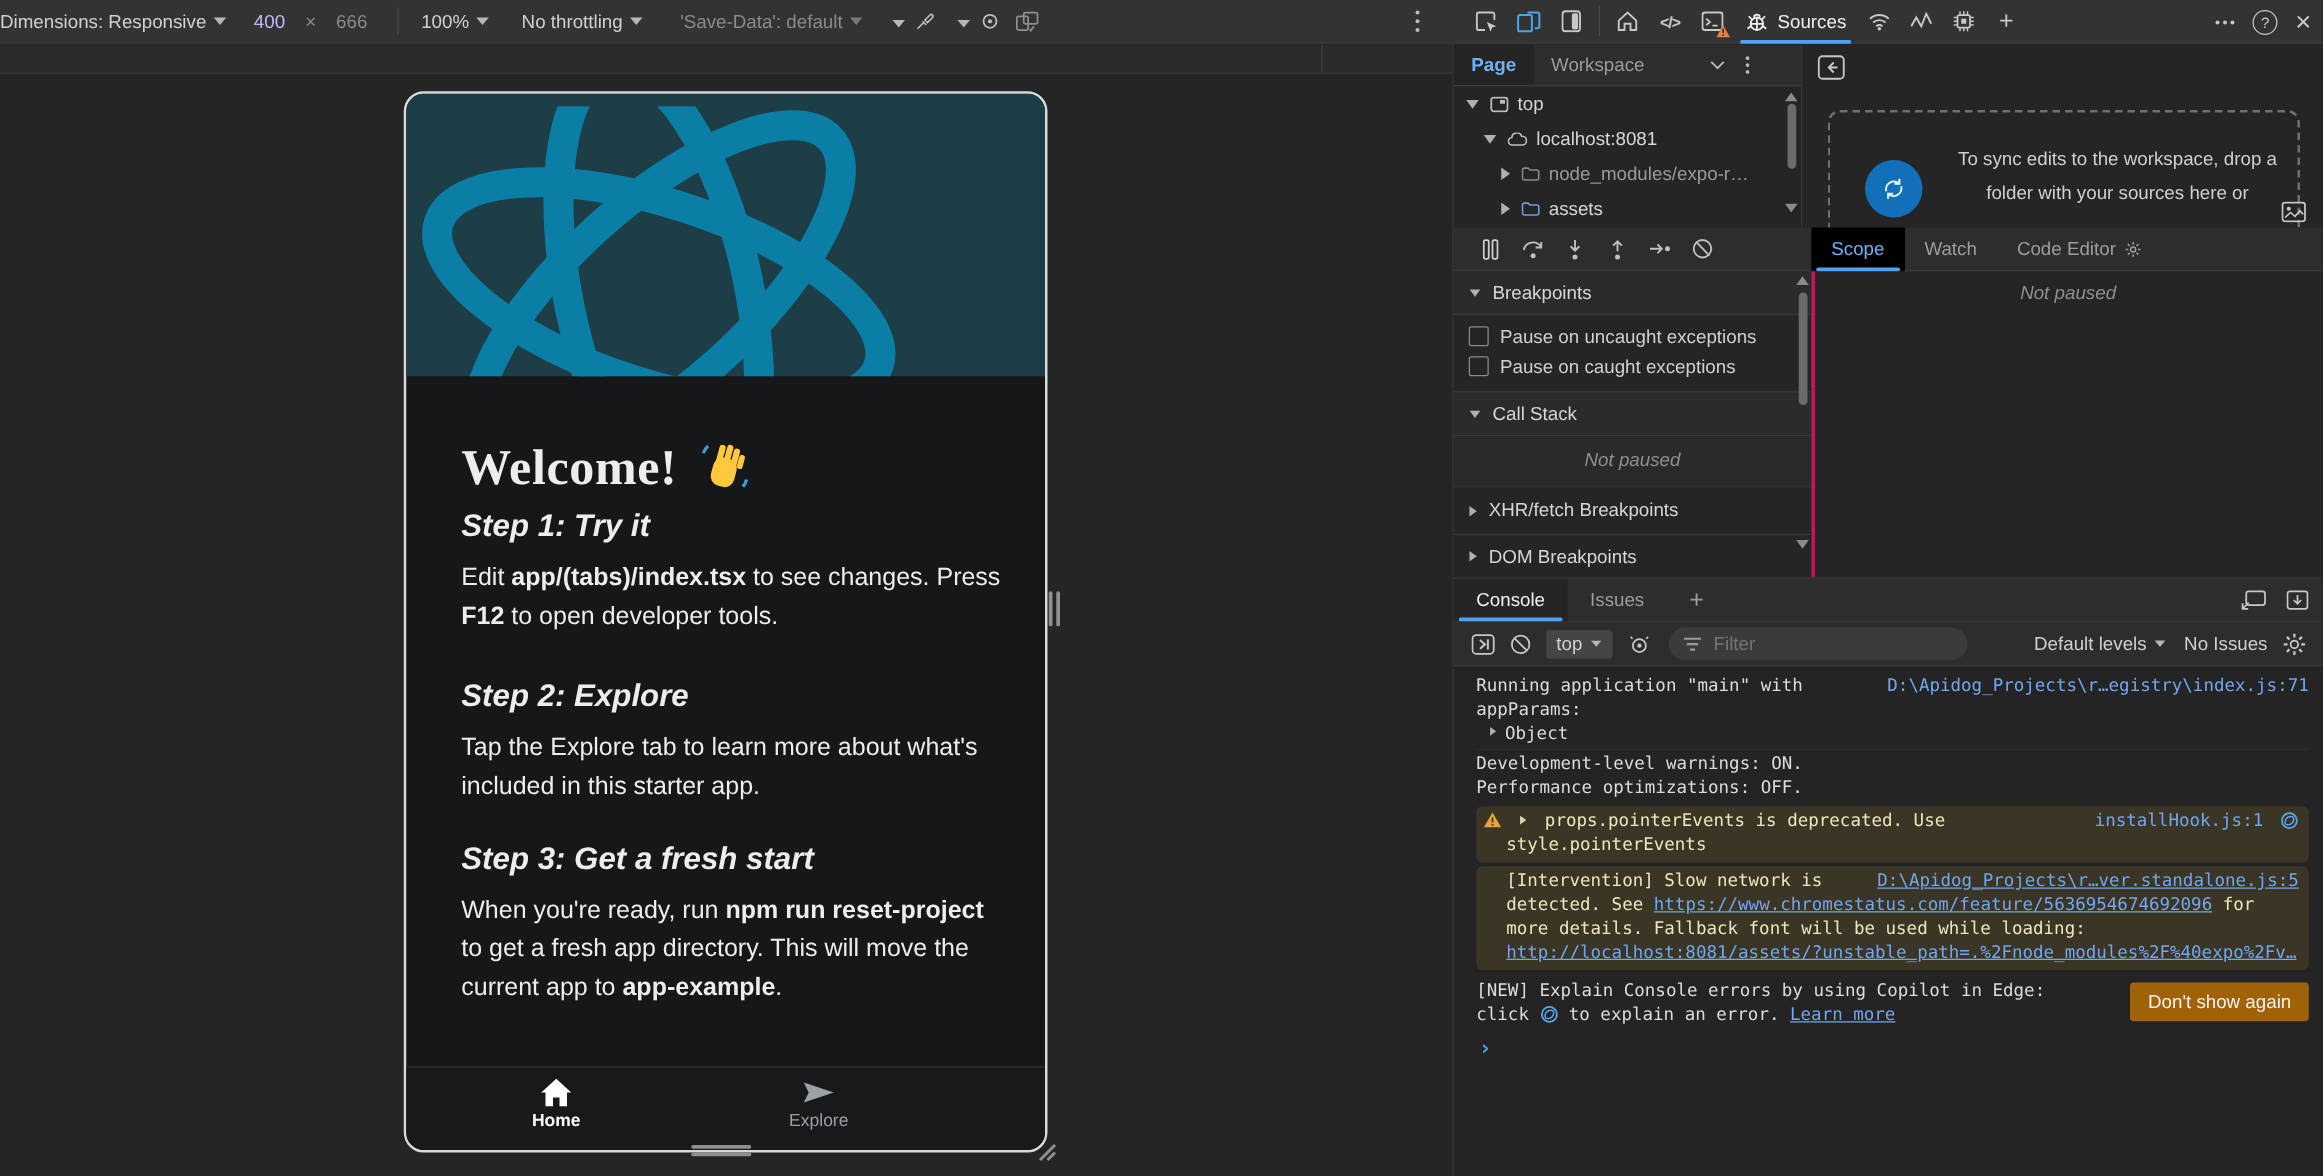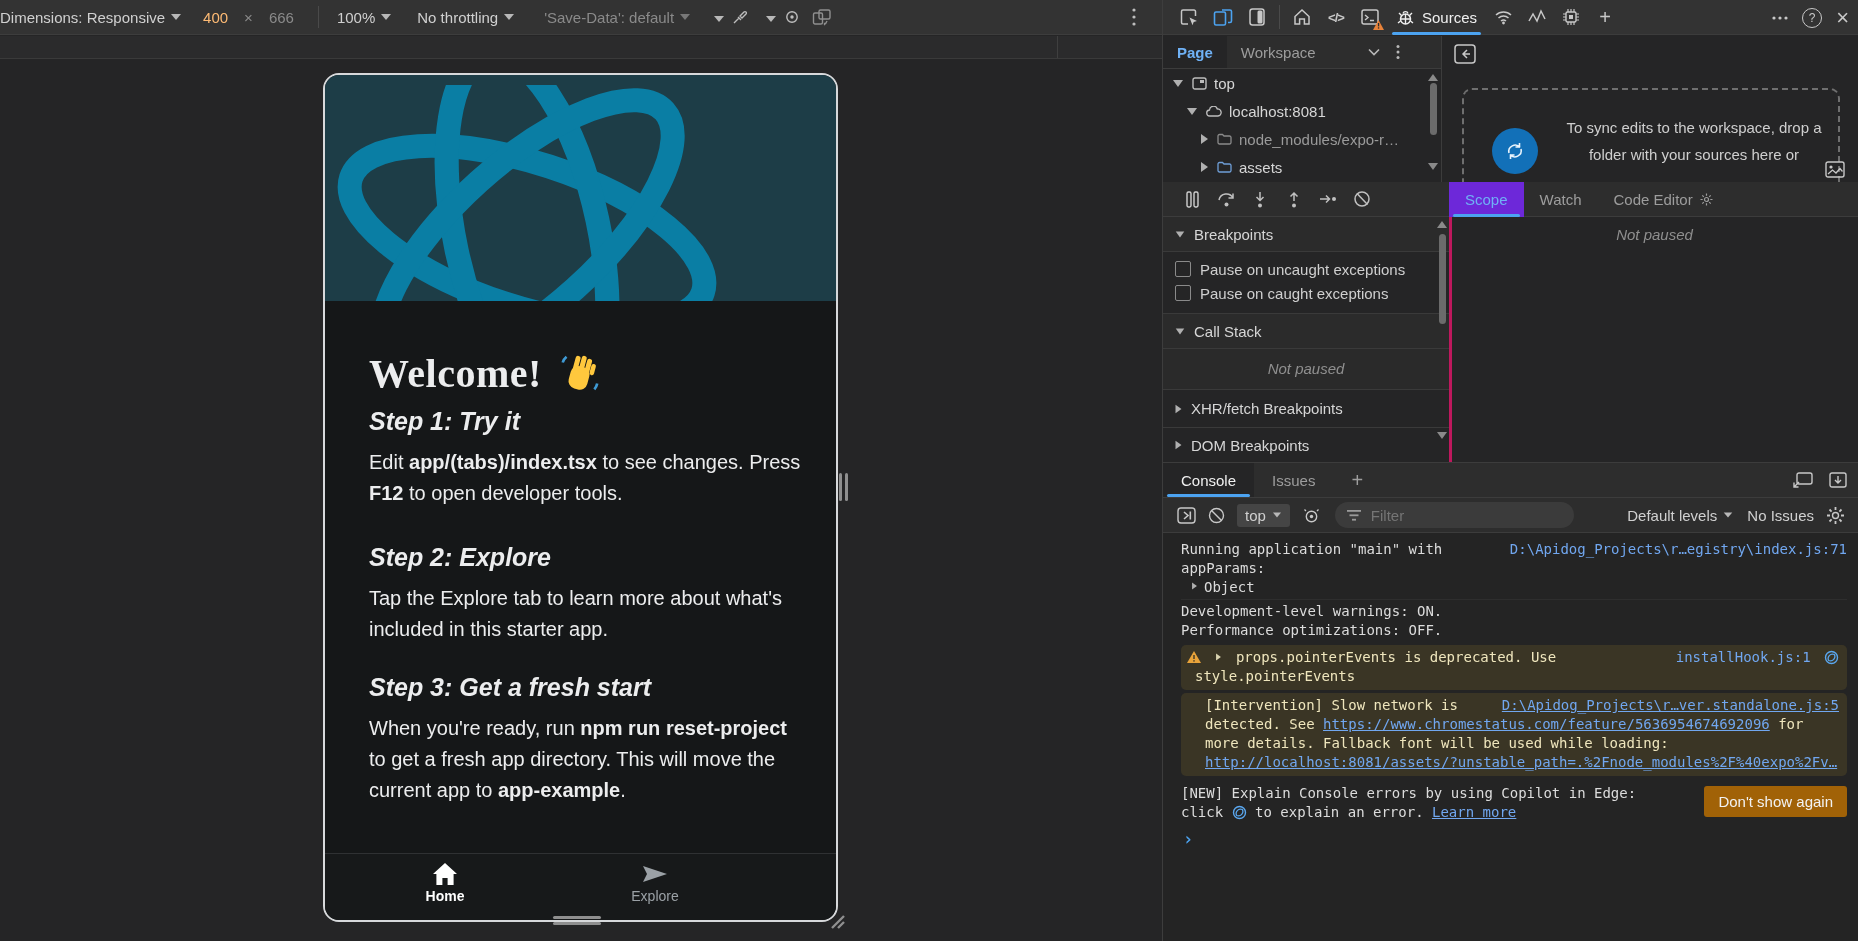--- a/index.html
+++ b/index.html
@@ -34,21 +34,21 @@
   .nav-header{height:32px;background:#2d2d2d;border-bottom:1px solid #3c3c3c;display:flex;align-items:center;}
   .nav-tab{padding:0 14px;height:32px;display:flex;align-items:center;font-size:15px;}
   .nav-tab.active{background:#252526;color:#6fb1f5;font-weight:bold;}
   .tree-row{height:28px;display:flex;align-items:center;font-size:15px;color:#d6d6d6;}
   .editor{position:absolute;left:279px;top:36px;width:417px;height:146px;background:#252526;overflow:hidden;}
   .dropzone{position:absolute;left:20px;top:52px;width:374px;height:110px;border:2px dashed #6f6f6f;border-radius:10px;}
   .dbg-toolbar{position:absolute;left:0;top:182px;width:100%;height:35px;background:#2d2d2d;border-bottom:1px solid #3c3c3c;display:flex;align-items:center;}
   .dbg-ic{width:34px;height:26px;display:flex;align-items:center;justify-content:center;}
   .side-tabs{position:absolute;left:286px;top:182px;height:35px;display:flex;align-items:center;}
   .side-tab{padding:0 16px;height:35px;display:flex;align-items:center;color:#9d9d9d;position:relative;}
-  .side-tab.active{color:#6fb1f5;background:#6d28d9;}
+  .side-tab.active{color:#6fb1f5;background:#000000;}
   .side-tab.active:after{content:"";position:absolute;left:4px;right:4px;bottom:0;height:3px;background:#4ca3f0;border-radius:2px;}
   .bp-pane{position:absolute;left:0;top:217px;width:286px;height:245px;border-right:3px solid #be185d;background:#252526;}
   .sec-head{height:34px;display:flex;align-items:center;padding-left:12px;background:#2b2b2b;border-bottom:1px solid #3a3a3a;color:#d6d6d6;}
   .chk-row{height:24px;display:flex;align-items:center;padding-left:12px;color:#cfcfcf;}
   .chk{width:14px;height:14px;border:1px solid #8a8a8a;border-radius:2px;background:transparent;margin-right:9px;}
   .notpaused{font-style:italic;color:#8f8f8f;text-align:center;}
   
   .console{position:absolute;left:0;top:462px;width:696px;height:479px;background:#242424;border-top:1px solid #3c3c3c;}
   .con-tabs{height:34px;background:#2d2d2d;border-bottom:1px solid #3c3c3c;display:flex;align-items:center;}
   .con-tab{padding:0 18px;height:34px;display:flex;align-items:center;color:#9d9d9d;position:relative;}
@@ -71,21 +71,21 @@
 <body>
 
 <div id="stage">
 
   <div class="abs row" id="device-toolbar" style="box-sizing:border-box;align-items:center;">
     <span class="row">
       <span>Dimensions: Responsive</span>
         <span class="caret"></span>
     </span>
     <span style="width:22px"></span>
-    <span style="color:#fdba74;">400</span>
+    <span style="color:#c4b5fd;">400</span>
     <span style="width:16px"></span>
     <span class="dim">×</span>
     <span style="width:16px"></span>
     <span class="dim">666</span>
     <span style="width:24px"></span>
       <span class="vsep"></span>
       <span style="width:18px"></span>
     <span class="row">
       <span>100%</span>
         <span class="caret"></span>
@@ -531,21 +531,21 @@
                 <path d="M4.5 10.5 C3 7 6 3 10.5 4.5 M10.5 4.5 C12 8 9 12 4.5 10.5" stroke="#5aa7ef" stroke-width="1.2" fill="none"></path>
               </svg>
           </span>
           <svg width="14" height="12" viewBox="0 0 14 12" style="display:inline-block;vertical-align:-1px;margin:0 6px 0 4px;">
               <path d="M7 0 L14 12 H0 Z" fill="#e8a33a"></path>
               <rect x="6.3" y="4" width="1.4" height="4" fill="#3a3525"></rect>
               <rect x="6.3" y="9.2" width="1.4" height="1.4" fill="#3a3525"></rect>
             </svg>
           <span class="tri-r" style="transform:scale(.7);border-left-color:#d9d3b0;margin-right:5px;"></span>
           <span>props.pointerEvents is deprecated. Use</span><br>
-          <span style="margin-left:12px;">style.pointerEvents</span>
+          <span style="margin-left:22px;">style.pointerEvents</span>
         </div>
         <div class="msg warnblock" style="padding-left:24px;">
           <span class="srclink" style="text-decoration:underline;">D:\Apidog_Projects\r…ver.standalone.js:5</span>
           <span>[Intervention] Slow network is</span><br>
           <span>detected. See </span><a class="clink">https://www.chromestatus.com/feature/5636954674692096</a><span> for</span><br>
           <span>more details. Fallback font will be used while loading:</span><br>
           <a class="clink">http://localhost:8081/assets/?unstable_path=.%2Fnode_modules%2F%40expo%2Fv…</a>
         </div>
         <div class="msg" style="border-bottom:none;padding-top:5px;">
           <button class="newbtn">Don't show again</button>

